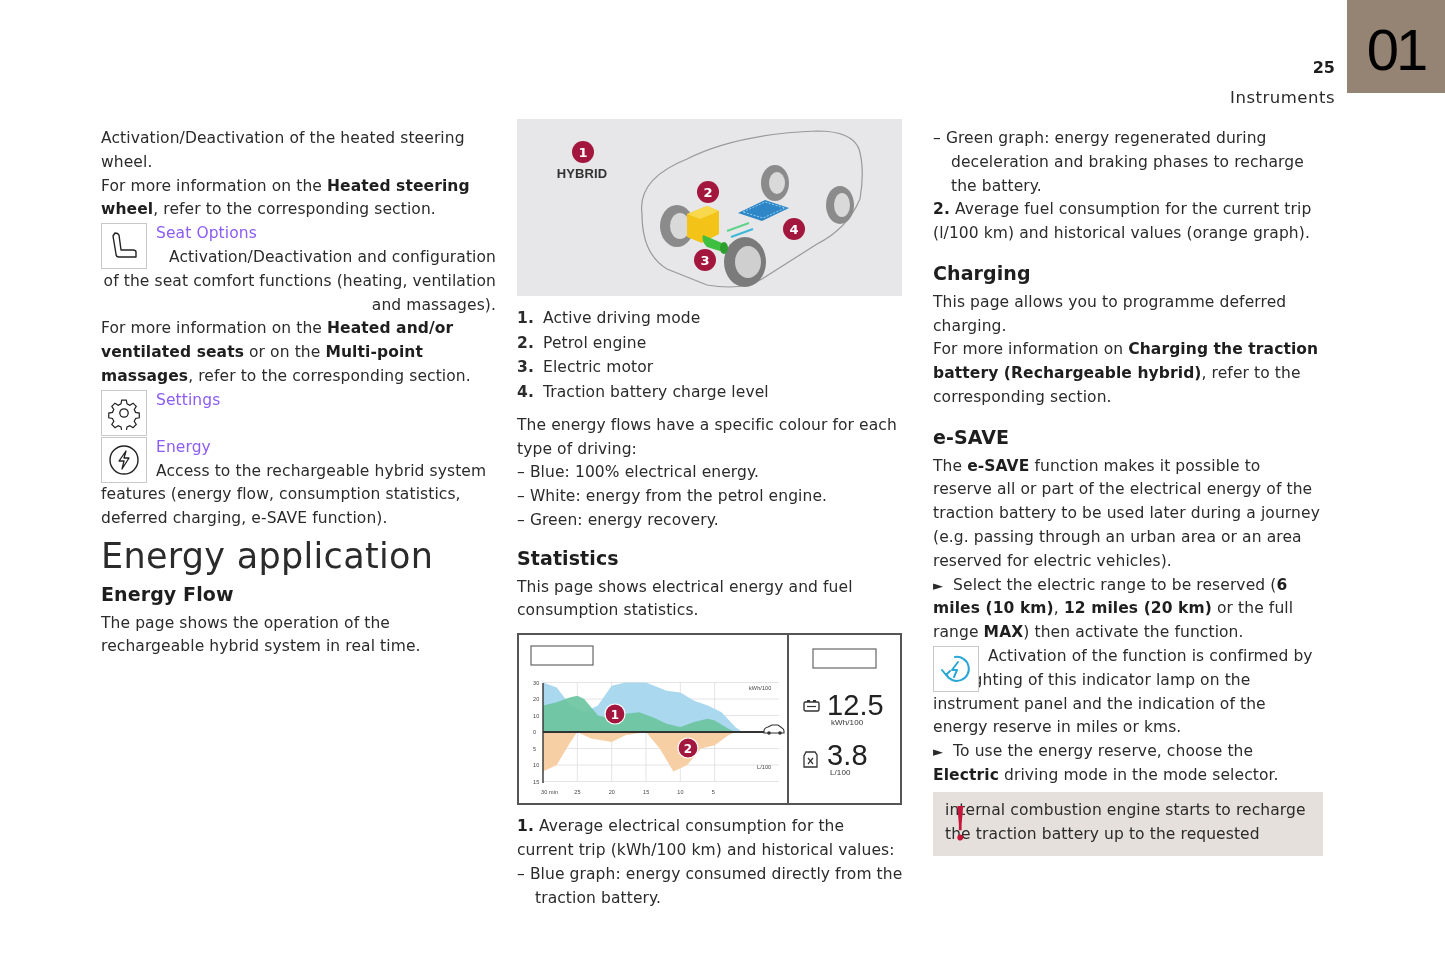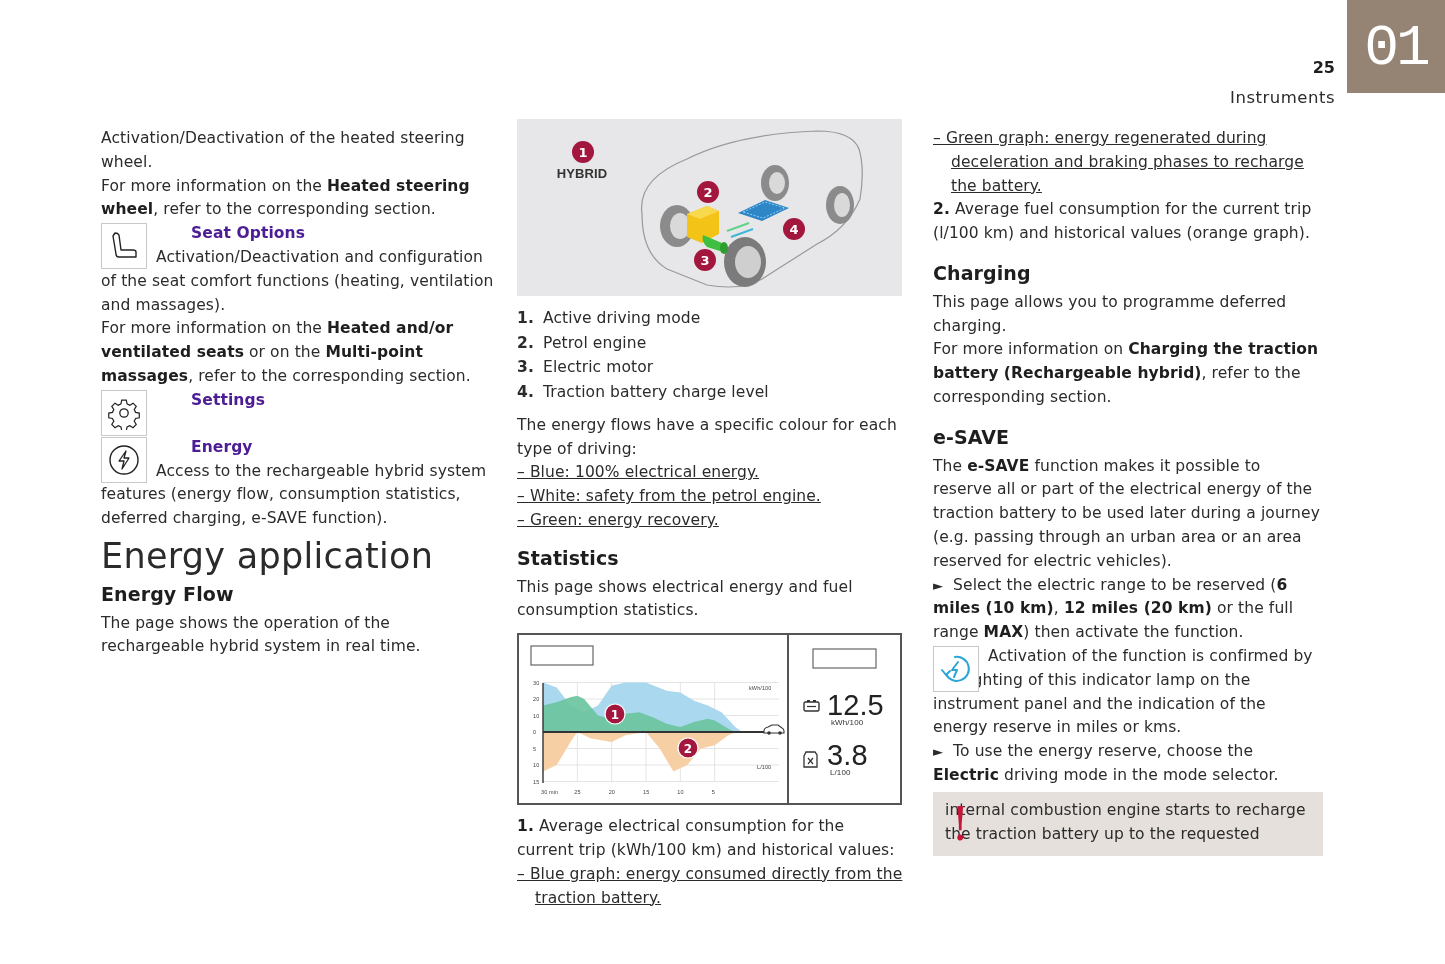--- a/index.html
+++ b/index.html
@@ -6,39 +6,39 @@
   body { width: 1445px; height: 964px; position: relative; overflow: hidden;
          font-family: "DejaVu Sans", sans-serif; color: #2b2b2b; }
   .col { position: absolute; top: 127px; font-size: 15.5px; line-height: 23.8px; letter-spacing: 0.1px; }
   .col p { margin: 0; }
   .c1 { left: 101px; width: 395px; }
   .c2 { left: 517px; width: 388px; }
   .c3 { left: 933px; width: 390px; }
   b { font-weight: bold; color: #1e1e1e; }
 
   .header-tab { position: absolute; right: 0; top: 0; width: 98px; height: 93px; background: #958473; }
-  .chap-num { position: absolute; left: 0; right: 0; top: 16px; text-align: center; color: #ffffff;
-              font-family: Liberation Mono, monospace; font-size: 58px; font-weight: 300; letter-spacing: -3px; }
+  .chap-num { position: absolute; left: 0; right: 0; top: 16px; text-align: center; color: #000000;
+              font-family: Liberation Sans, sans-serif; font-size: 58px; font-weight: 300; letter-spacing: -3px; }
   .page-num { position: absolute; right: 110px; top: 58px; font-size: 16px; font-weight: bold; color: #1e1e1e; }
   .page-sec { position: absolute; right: 110px; top: 88px; font-size: 16.5px; color: #2b2b2b; letter-spacing: 0.5px; }
 
   .icon-row { position: relative; padding-left: 55px; min-height: 47px; }
   .icon-box { position: absolute; left: 0; top: 1px; width: 46px; height: 46px; border: 1px solid #c9c9c9;
               box-sizing: border-box; display: flex; align-items: center; justify-content: center; background: #fff; }
-  .icon-row .title { font-weight: bold; color: #4c1d95; margin-left: 35px; }
+  .icon-row .title { font-weight: normal; color: #8b5cf6; }
   .h-big { font-size: 35px; font-weight: normal; margin: 14px 0 14px 0; color: #2b2b2b; letter-spacing: 0.3px; }
   .h-sub { font-size: 19px; font-weight: bold; margin: 0 0 5px 0; color: #1e1e1e; }
 
   .flow-figure { width: 385px; height: 177px; background: #e7e7e9; position: relative; margin-top: -4px; margin-bottom: 10px; }
   .flow-figure svg { display: block; }
 
   ol.legend { list-style: none; padding: 0; margin: 0 0 9px 0; line-height: 24.7px; }
   ol.legend li { display: flex; }
   ol.legend .n { width: 26px; font-weight: bold; }
-  .dash { padding-left: 18px; text-indent: -18px; text-decoration: underline; }
+  .dash { padding-left: 18px; text-indent: -18px; }
 
   .stats-figure { width: 385px; height: 172px; border: 2px solid #555; box-sizing: border-box; position: relative; margin: 10px 0 10px 0; background: #fff; }
   .stats-figure svg { display: block; }
 
   .warn-box { background: #e5e0db; padding: 7px 12px 10px 12px; margin-top: 4px; position: relative; }
   .warn-mark { position: absolute; left: 18px; top: 6px; color: #c4173a; font-size: 46px; font-family: "DejaVu Serif", serif; line-height: 52px; }
   .warn-first { padding-left: 37px; }
   .arrow { font-size: 13px; margin-right: 10px; }
 </style>
 </head>
@@ -54,21 +54,21 @@
   <p>Activation/Deactivation of the heated steering wheel.</p>
   <p><span>For more information on the </span><b>Heated steering wheel</b><span>, refer to the corresponding section.</span></p>
 
   <div class="icon-row">
     <div class="icon-box">
       <svg width="32" height="32" viewBox="0 0 32 32">
           <path d="M7 3 L5 6 L8 24 Q8 27 11 27 L28 27 L28 22 Q28 20 25 20 L13 20 L11 5 Q10 3 7 3 Z" fill="none" stroke="#222" stroke-width="1.4" stroke-linejoin="round"></path>
         </svg>
     </div>
     <p class="title">Seat Options</p>
-    <p style="margin-left:-55px;text-indent:55px;">Activation/Deactivation and configuration of the seat comfort functions (heating, ventilation and massages).</p>
+    <p style="margin-left:-55px;text-indent:55px;text-align:right;">Activation/Deactivation and configuration of the seat comfort functions (heating, ventilation and massages).</p>
   </div>
   <p><span>For more information on the </span><b>Heated and/or ventilated seats</b><span> or on the </span><b>Multi-point massages</b><span>, refer to the corresponding section.</span></p>
 
   <div class="icon-row">
     <div class="icon-box">
       <svg width="34" height="34" viewBox="0 0 34 34">
         <g fill="none" stroke="#222" stroke-width="1.3">
           <path d="M14.5 3 h5 l0.8 4 l3 1.5 l3.5 -2.2 l3.5 3.5 l-2.2 3.5 l1.5 3 l4 0.8 v5 l-4 0.8 l-1.5 3 l2.2 3.5 l-3.5 3.5 l-3.5 -2.2 l-3 1.5 l-0.8 4 h-5 l-0.8 -4 l-3 -1.5 l-3.5 2.2 l-3.5 -3.5 l2.2 -3.5 l-1.5 -3 l-4 -0.8 v-5 l4 -0.8 l1.5 -3 l-2.2 -3.5 l3.5 -3.5 l3.5 2.2 l3 -1.5 Z" transform="scale(0.92) translate(1.5 1.5)"></path>
           <circle cx="17" cy="17" r="4.2"></circle>
         </g>
@@ -170,21 +170,21 @@
         <span>Electric motor</span>
       </li>
     <li>
         <span class="n">4.</span>
         <span>Traction battery charge level</span>
       </li>
   </ol>
 
   <p>The energy flows have a specific colour for each type of driving:</p>
   <p class="dash">–  Blue: 100% electrical energy.</p>
-  <p class="dash">–  White: safety from the petrol engine.</p>
+  <p class="dash">–  White: energy from the petrol engine.</p>
   <p class="dash">–  Green: energy recovery.</p>
 
   <h2 class="h-sub" style="margin-top:14px;">Statistics</h2>
   <p>This page shows electrical energy and fuel consumption statistics.</p>
 
   <div class="stats-figure">
     <svg width="381" height="168" viewBox="0 0 381 168" id="stats-svg">
       <rect x="12" y="11" width="62" height="19" fill="none" stroke="#666" stroke-width="1.2"></rect>
       <g id="grid">
           <line x1="24" x2="260" y1="47.5" y2="47.5" stroke="#ddd" stroke-width="0.8"></line>

